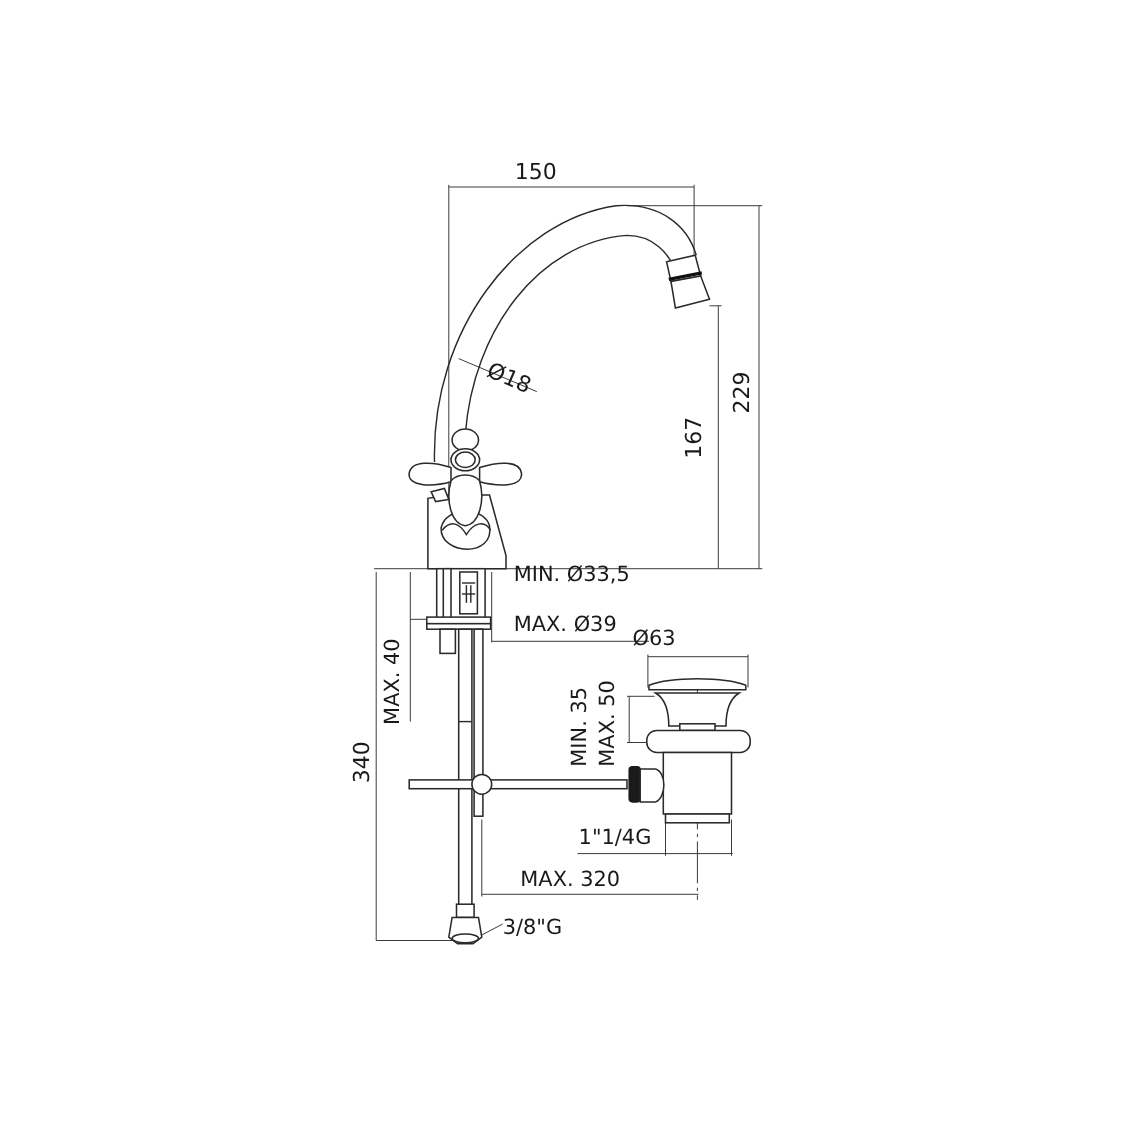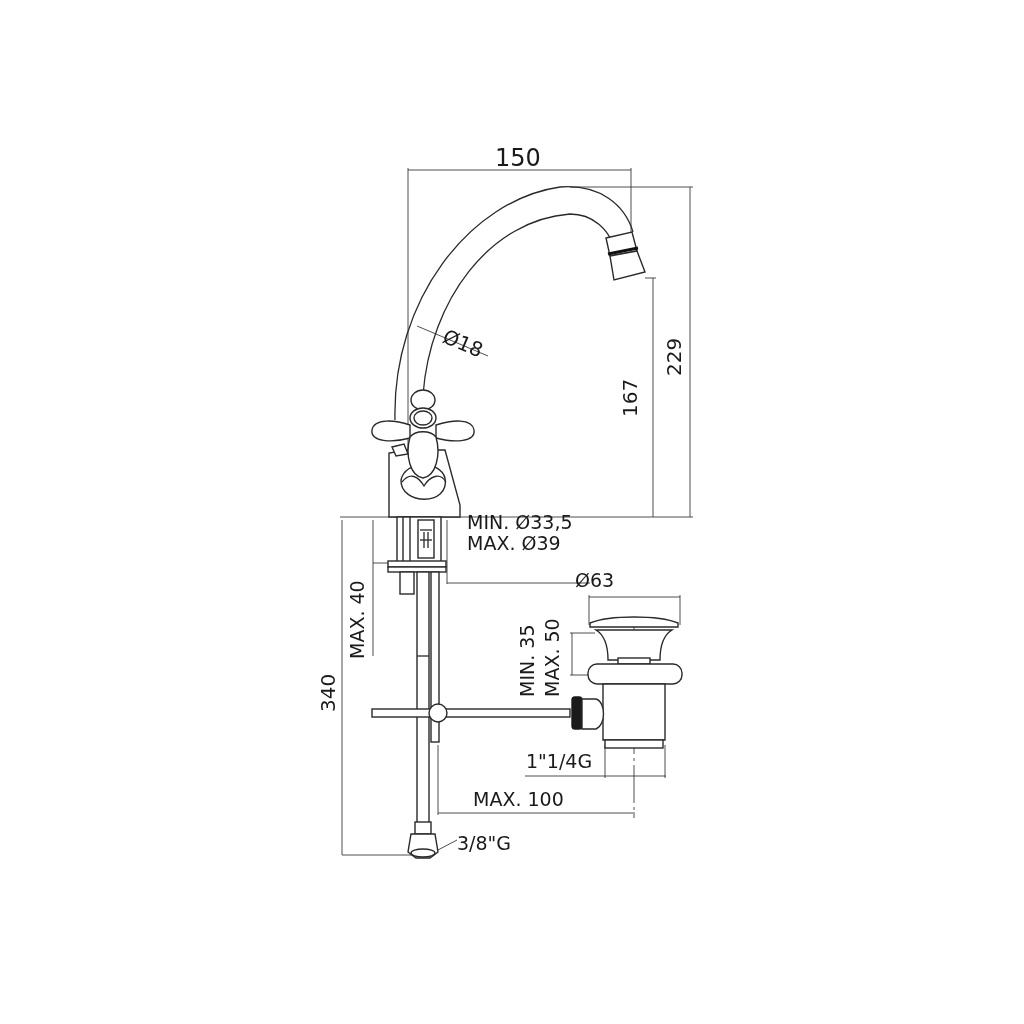--- a/index.html
+++ b/index.html
@@ -136,26 +136,26 @@
     <path class="part" d="M596,630 L672,630 C662,636 660,648 660,660 L608,660 C608,648 606,636 596,630 Z"></path>
     <rect class="part" x="618" y="658" width="32" height="6"></rect>
     <rect class="part" x="588" y="664" width="94" height="20" rx="9"></rect>
     <path class="part" d="M603,684 L665,684 L665,740 L603,740 Z"></path>
     <rect class="part" x="605" y="740" width="58" height="8"></rect>
     <rect class="dark" x="572" y="697" width="10" height="32" rx="3"></rect>
     <path class="part" d="M582,699 L596,699 C606,702 606,725 596,729 L582,729 Z"></path>
   </g>
 </svg>
 
-<div class="lbl" style="left:495px; top:146px; font-size:24px;">150</div>
+<div class="lbl" style="left:468px; top:146px; font-size:20px;">150</div>
 <div class="lbl rot" style="left:448px; top:326px; font-size:20px; transform: rotate(23deg);">Ø18</div>
 <div class="lbl rot" style="left:620px; top:417px; font-size:20px; transform: rotate(-90deg);">167</div>
 <div class="lbl rot" style="left:664px; top:376px; font-size:20px; transform: rotate(-90deg);">229</div>
 <div class="lbl" style="left:467px; top:513px;">MIN. Ø33,5</div>
-<div class="lbl" style="left:467px; top:534px;">MAX. Ø39</div>
+<div class="lbl" style="left:467px; top:559px;">MAX. Ø39</div>
 <div class="lbl rot" style="left:348px; top:659px; transform: rotate(-90deg);">MAX. 40</div>
 <div class="lbl rot" style="left:318px; top:712px; font-size:20px; transform: rotate(-90deg);">340</div>
 <div class="lbl" style="left:575px; top:571px;">Ø63</div>
 <div class="lbl rot" style="left:518px; top:697px; transform: rotate(-90deg);">MIN. 35</div>
 <div class="lbl rot" style="left:543px; top:697px; transform: rotate(-90deg);">MAX. 50</div>
 <div class="lbl" style="left:526px; top:752px;">1"1/4G</div>
-<div class="lbl" style="left:473px; top:790px;">MAX. 100</div>
+<div class="lbl" style="left:473px; top:790px;">MAX. 320</div>
 <div class="lbl" style="left:457px; top:834px;">3/8"G</div>
 
 </body></html>

